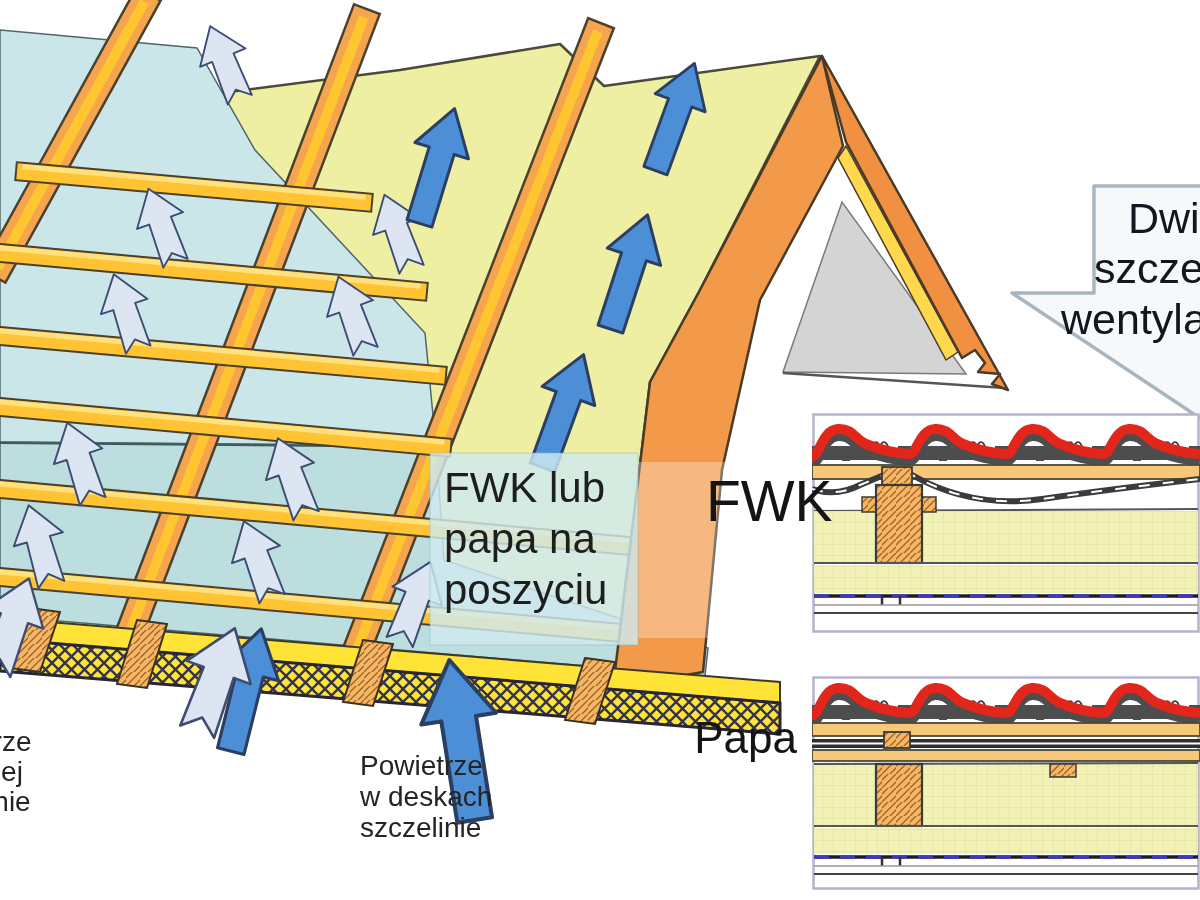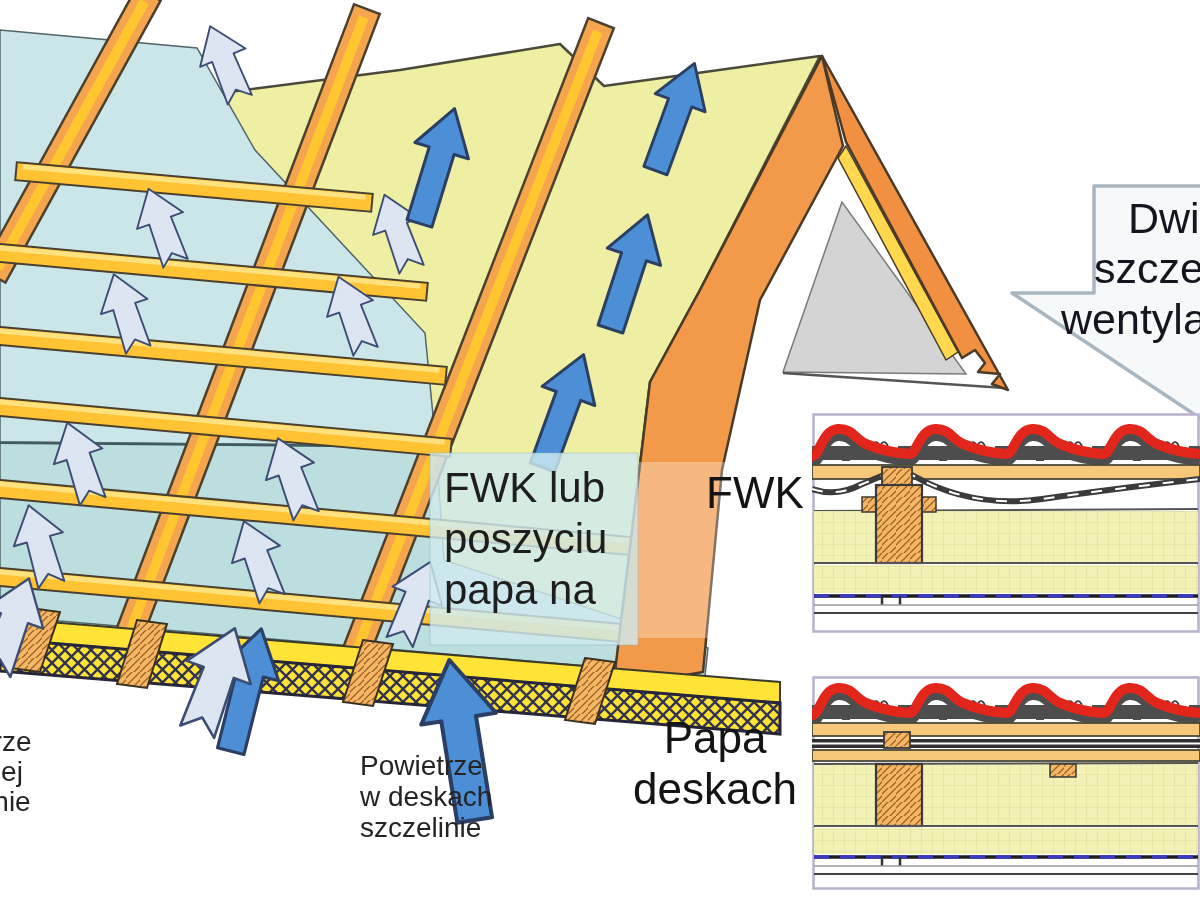--- a/index.html
+++ b/index.html
@@ -3,22 +3,22 @@
 <meta charset="utf-8">
 <style>
   html,body{margin:0;padding:0;}
   body{
     width:1200px;height:900px;overflow:hidden;position:relative;
     background:#ffffff;font-family:"Liberation Sans", sans-serif;
   }
   .lbl{position:absolute;color:#1c1c1c;white-space:nowrap;}
   .lbl div{white-space:nowrap;}
   #membrane-box-label{left:444px;top:462px;font-size:42px;line-height:51px;color:#1e1e1e;}
-  #fwk-label{left:706px;top:468px;font-size:44px;color:#141414;}
-  #papa-label{right:403px;top:712px;font-size:44px;line-height:51px;text-align:center;color:#141414;}
+  #fwk-label{left:706px;top:468px;font-size:57px;color:#141414;}
+  #papa-label{right:403px;top:712px;font-size:44px;line-height:51px;text-align:left;color:#141414;}
   #air-lower-label{left:360px;top:750px;font-size:28px;line-height:31px;color:#242424;}
   #air-upper-label{left:-170px;top:727px;width:280px;text-align:center;font-size:28px;line-height:30px;color:#242424;}
   .callout-line{position:absolute;font-size:43px;color:#15151f;white-space:nowrap;}
   #co1{left:1128px;top:194px;}
   #co2{left:1094px;top:244px;}
   #co3{left:1061px;top:295px;}
   svg{position:absolute;display:block;}
   #main-svg{left:0;top:0;}
   #section-fwk{left:812px;top:413px;}
   #section-papa{left:812px;top:676px;}
@@ -217,29 +217,28 @@
   <rect x="2" y="152" width="384" height="26" fill="url(#insgrid)"></rect>
   <line x1="2" y1="181" x2="386" y2="181" stroke="#1d1d1d" stroke-width="3.5"></line>
   <line x1="2" y1="181" x2="386" y2="181" stroke="#3A3AC0" stroke-width="3.5" stroke-dasharray="15 11"></line>
   <path d="M70,181 v9 M88,181 v9" stroke="#333333" stroke-width="2.5"></path>
   <line x1="2" y1="190" x2="386" y2="190" stroke="#999999" stroke-width="1.5"></line>
   <line x1="2" y1="198" x2="386" y2="198" stroke="#444444" stroke-width="2"></line>
 </svg>
 
 <div class="lbl" id="membrane-box-label">
   <div>FWK lub</div>
+  <div>papa na</div>
   <div>poszyciu</div>
-  <div>papa na</div>
 </div>
 
 <div class="lbl" id="fwk-label">FWK</div>
 
 <div class="lbl" id="papa-label">
   <div>Papa</div>
-  <div>deskach</div>
 </div>
 
 <div class="lbl" id="air-lower-label">
   <div>Powietrze</div>
   <div>w deskach</div>
   <div>szczelinie</div>
 </div>
 
 <div class="lbl" id="air-upper-label">
   <div>Powietrze</div>

